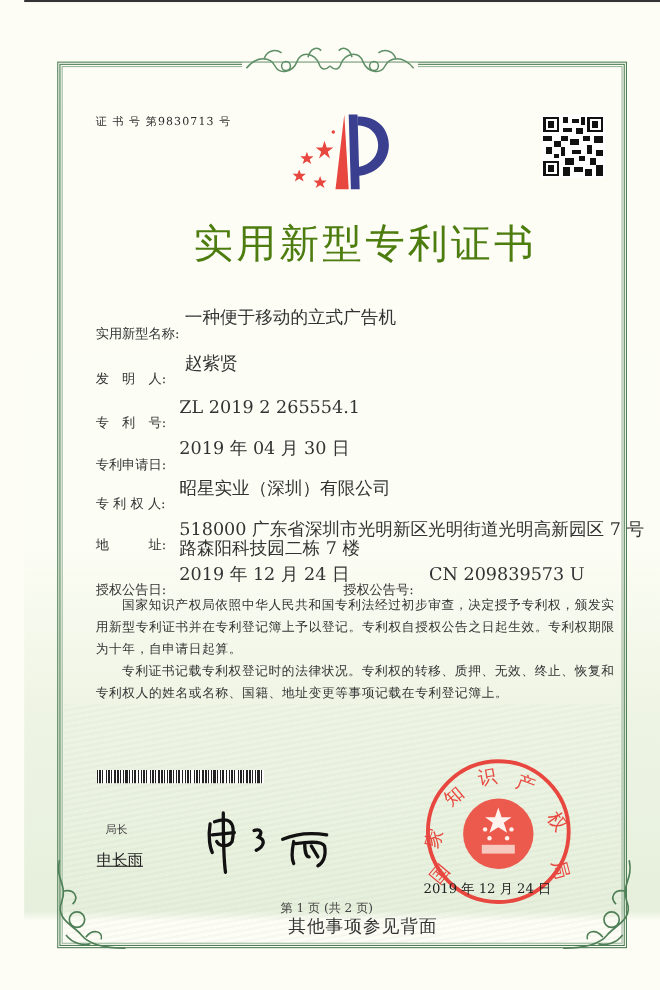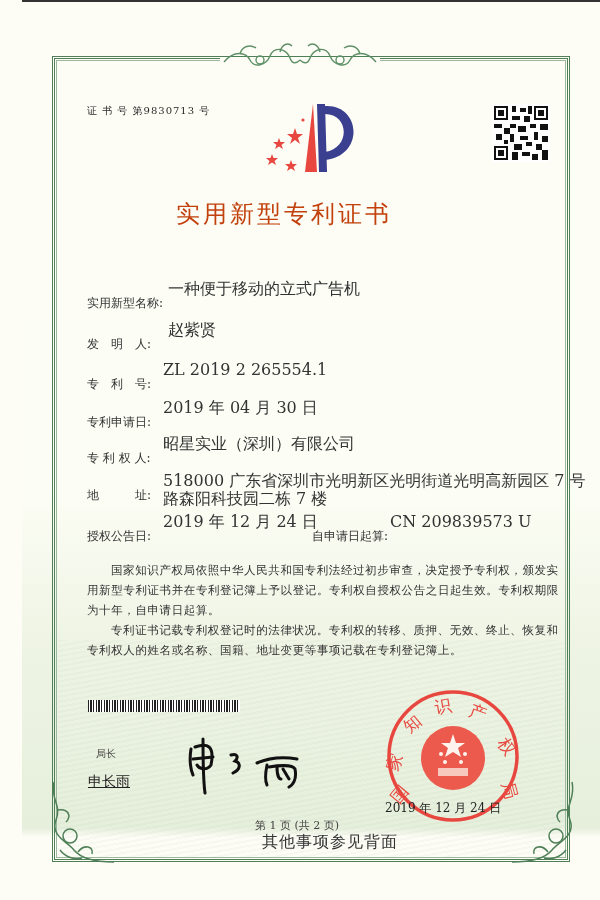--- a/index.html
+++ b/index.html
@@ -22,25 +22,25 @@
     position:absolute; left:56px; top:60px; width:510px; height:798px;
     border:1px solid #9bb89f; box-sizing:border-box;
   }
   .wash {
     position:absolute; left:58px; top:640px; width:506px; height:218px;
     background:repeating-linear-gradient(170deg, rgba(120,160,120,0.05) 0 2px, rgba(255,255,255,0) 2px 5px);
   }
   .orn { position:absolute; }
   .abs { position:absolute; white-space:nowrap; }
   .cert-no { left:87px; top:104px; font-size:10px; letter-spacing:1px; }
-  .title { left:176px; top:198px; font-size:24px; letter-spacing:3px; font-family:"DejaVu Sans","Liberation Sans",sans-serif; font-weight:400; color:#c2410c; }
+  .title { left:176px; top:198px; font-size:36px; letter-spacing:3px; font-family:"DejaVu Sans","Liberation Sans",sans-serif; font-weight:400; color:#4d7c0f; }
   .field-label { font-size:12px; color:#333;margin-top:16px; }
   .field-value { font-size:16px; color:#333; }
   .para { left:87px; width:480px; font-size:11.5px; line-height:20px; white-space:normal; color:#333; letter-spacing:0.6px; }
-  .indent { text-indent:24px;margin-top:20px; }
+  .indent { text-indent:24px; }
   .barcode { left:88px; top:700px; width:152px; height:12px;
     background:repeating-linear-gradient(90deg,#222 0 1px,#fff 1px 2px,#222 2px 4px,#fff 4px 5px,#222 5px 6px,#fff 6px 8px); }
   .director-title { left:96px; top:747px; font-size:10px; font-family:"DejaVu Sans","Liberation Sans",sans-serif; color:#404040;}
   .director-name { left:88px; top:773px; font-size:14px; font-family:"DejaVu Sans","Liberation Sans",sans-serif; color:#222;text-decoration:underline;}
   .seal-date { left:385px; top:800px; font-size:12px; color:#222; }
   .page-no { left:255px; top:818px; font-size:11px; color:#444; }
   .footer { left:246px; top:832px; font-size:16px; color:#333; letter-spacing:1px;margin-left:16px; }
 </style>
 </head>
 <body>
@@ -157,21 +157,21 @@
 <div class="abs field-label" style="left:87px;top:434px">专 利 权 人:</div>
 <div class="abs field-value" style="left:163px;top:434px">昭星实业（深圳）有限公司</div>
 
 <div class="abs field-label" style="left:87px;top:471px">地　　　址:</div>
 <div class="abs field-value" style="left:163px;top:471px">518000 广东省深圳市光明新区光明街道光明高新园区 7 号</div>
 <div class="abs field-value" style="left:163px;top:489px">路森阳科技园二栋 7 楼</div>
 
 <div class="abs field-label" style="left:87px;top:512px">授权公告日:</div>
 <div class="abs field-value" style="left:163px;top:512px">2019 年 12 月 24 日</div>
 
-<div class="abs field-label" style="left:312px;top:512px">自申请日起算:</div>
+<div class="abs field-label" style="left:312px;top:512px">授权公告号:</div>
 <div class="abs field-value" style="left:390px;top:512px">CN 209839573 U</div>
 
 <div class="abs para indent" style="top:540px">国家知识产权局依照中华人民共和国专利法经过初步审查，决定授予专利权，颁发实用新型专利证书并在专利登记簿上予以登记。专利权自授权公告之日起生效。专利权期限为十年，自申请日起算。</div>
 <div class="abs para indent" style="top:600px">专利证书记载专利权登记时的法律状况。专利权的转移、质押、无效、终止、恢复和专利权人的姓名或名称、国籍、地址变更等事项记载在专利登记簿上。</div>
 
 <div class="abs barcode"></div>
 
 <div class="abs director-title">局长</div>
 <div class="abs director-name">申长雨</div>
 <svg class="orn" style="left:185px;top:735px" width="140" height="60" viewBox="0 0 140 60">

